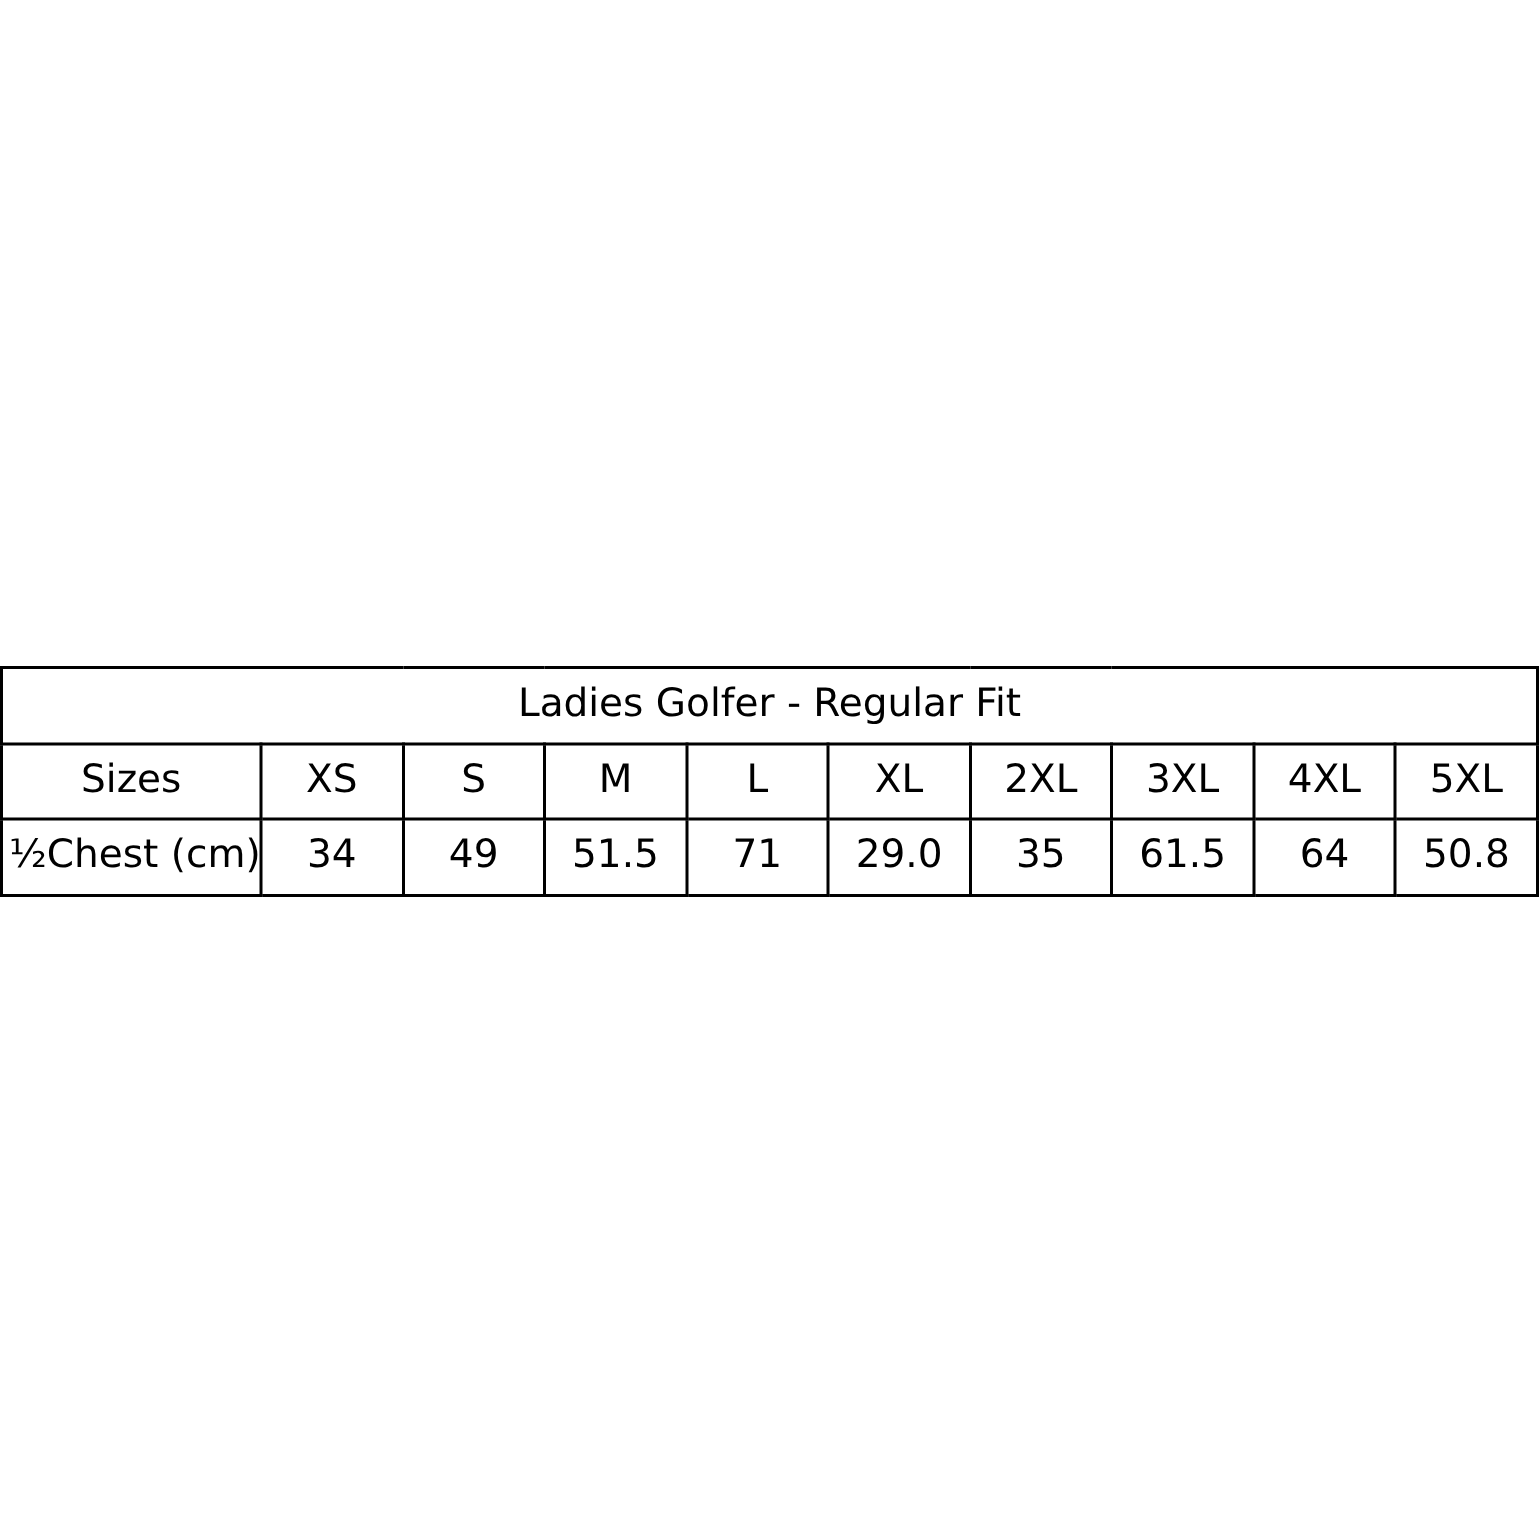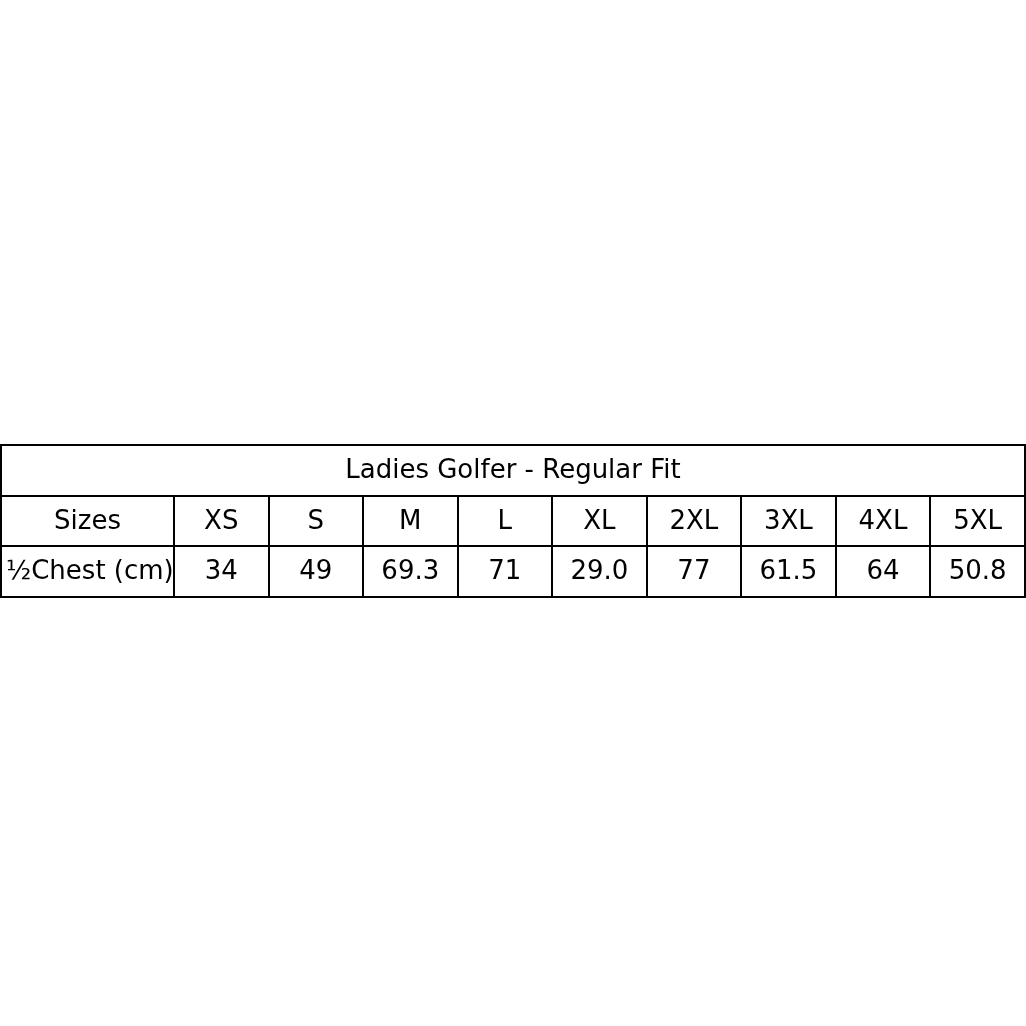--- a/index.html
+++ b/index.html
@@ -81,23 +81,23 @@
         <td>XL</td>
         <td>2XL</td>
         <td>3XL</td>
         <td>4XL</td>
         <td>5XL</td>
       </tr>
       <tr>
         <td class="row-label">½Chest (cm)</td>
         <td>34</td>
         <td>49</td>
-        <td>69.3</td>
+        <td>51.5</td>
         <td>71</td>
         <td>29.0</td>
-        <td>77</td>
+        <td>35</td>
         <td>61.5</td>
         <td>64</td>
         <td>50.8</td>
       </tr>
     </tbody>
   </table>
 </div>
 
 </body></html>

